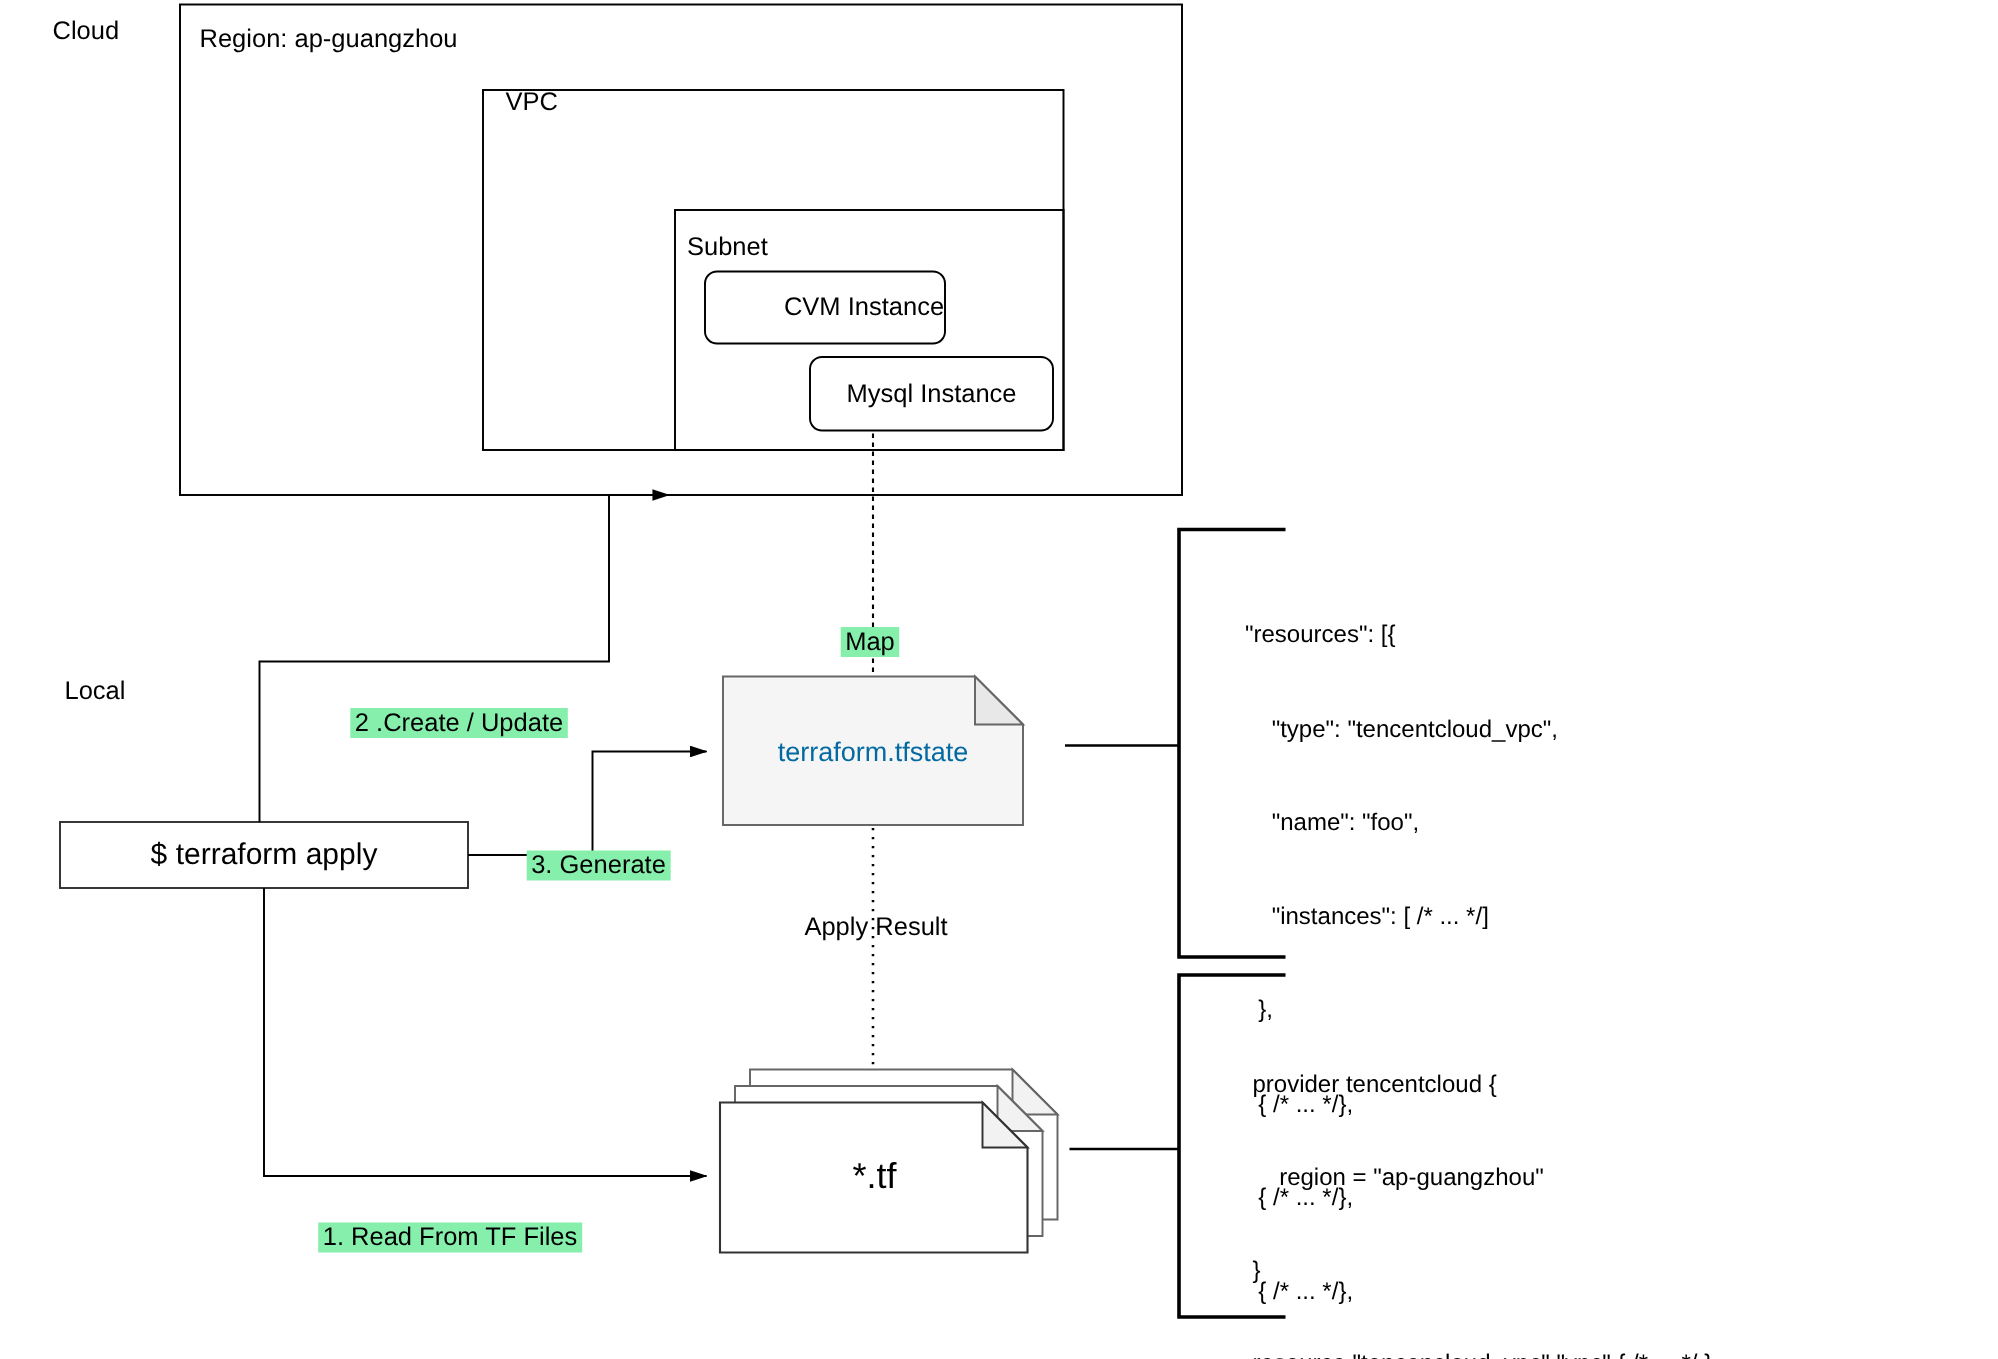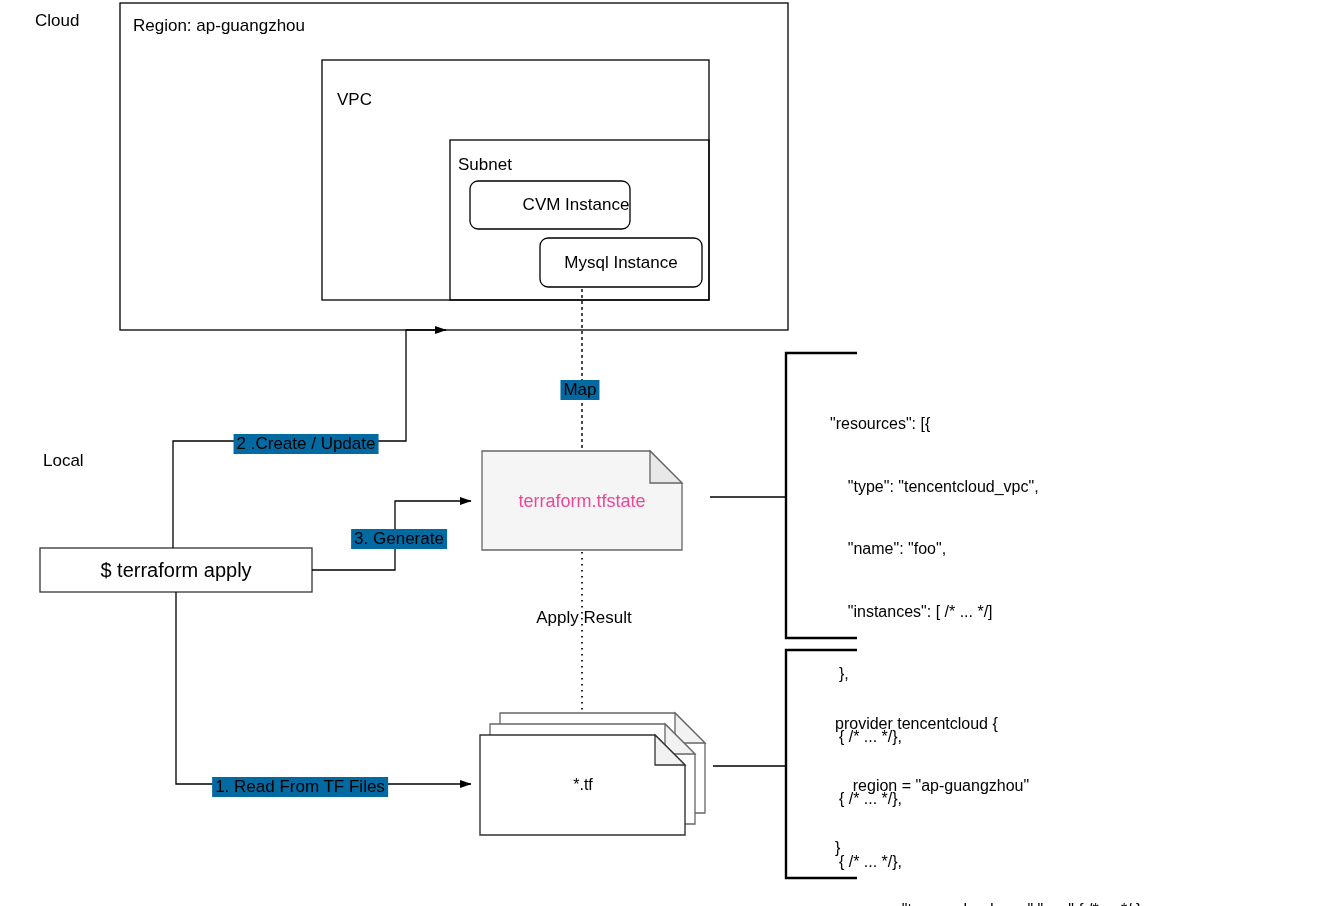--- a/index.html
+++ b/index.html
@@ -4,24 +4,24 @@
 <style>
   html,body{margin:0;padding:0;}
   body{
     width:1332px;height:906px;position:relative;background:#ffffff;
     font-family:"Liberation Sans",sans-serif;color:#000;overflow:hidden;
   }
   #stage{position:absolute;left:0;top:0;width:1332px;height:702px;}
   svg{position:absolute;left:0;top:0;}
   .lbl{position:absolute;font-size:17px;white-space:pre;line-height:20px;}
   .ctr{transform:translate(-50%,-50%);}
-  .onln{background:#0369a1;padding:0 3px;}
-  .doc-title{font-size:18px;color:#ec4899;}
+  .onln{background:#86efac;padding:0 3px;margin-top:38px;}
+  .doc-title{font-size:18px;color:#0369a1;}
   .cmd{font-size:20px;}
-  .tfstar{font-size:16px;}
+  .tfstar{font-size:24px;}
   .codeblock{position:absolute;font-size:16px;white-space:pre;}
   .codeblock .cl{line-height:26.5px;}
   .codeblock.hcl .cl{line-height:26px;}
 </style>
 </head>
 <body>
 
 <div id="stage">
 
   <svg width="1332" height="906" viewBox="0 0 1332 906">
@@ -67,21 +67,21 @@
     <path d="M713,766 L786,766" stroke="#000" stroke-width="1.6"></path>
 
     <path d="M857,353 L786,353 L786,638 L857,638" fill="none" stroke="#000" stroke-width="2.4"></path>
     <path d="M857,650 L786,650 L786,878 L857,878" fill="none" stroke="#000" stroke-width="2.4"></path>
   </svg>
 
   <div class="lbl" style="left:35px;top:11px">Cloud</div>
   <div class="lbl" style="left:43px;top:451px">Local</div>
 
   <div class="lbl" style="left:133px;top:16px">Region: ap-guangzhou</div>
-  <div class="lbl" style="left:337px;top:90px">VPC</div>
+  <div class="lbl" style="left:337px;top:58px">VPC</div>
   <div class="lbl" style="left:458px;top:155px">Subnet</div>
   <div class="lbl ctr" style="left:576px;top:205px">CVM Instance</div>
   <div class="lbl ctr" style="left:621px;top:263px">Mysql Instance</div>
   <div class="lbl ctr doc-title" style="left:582px;top:501px">terraform.tfstate</div>
   <div class="lbl ctr tfstar" style="left:583px;top:785px">*.tf</div>
   <div class="lbl ctr cmd" style="left:176px;top:570px">$ terraform apply</div>
 
   <div class="lbl ctr onln" style="left:580px;top:390px">Map</div>
   <div class="lbl ctr" style="left:584px;top:618px">Apply Result</div>
   <div class="lbl ctr onln" style="left:306px;top:444px">2 .Create / Update</div>

